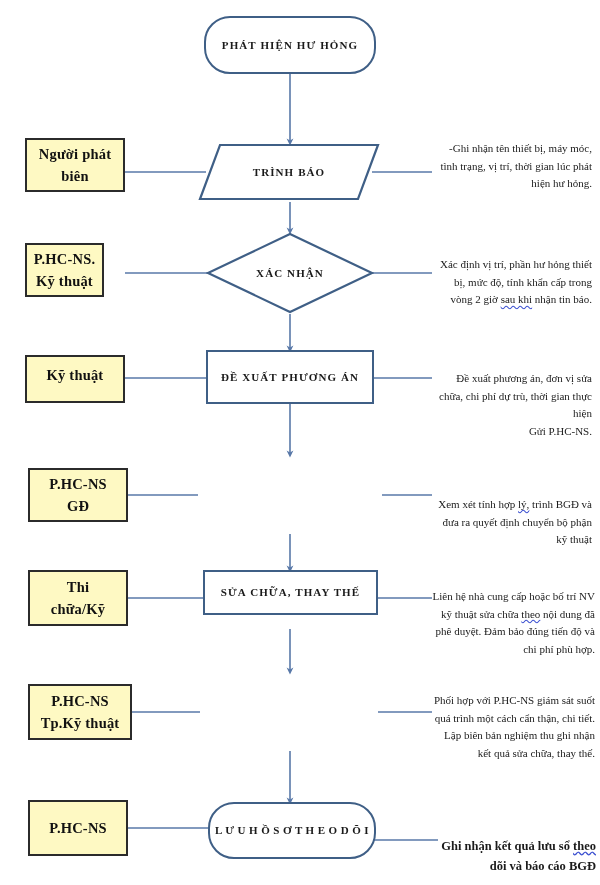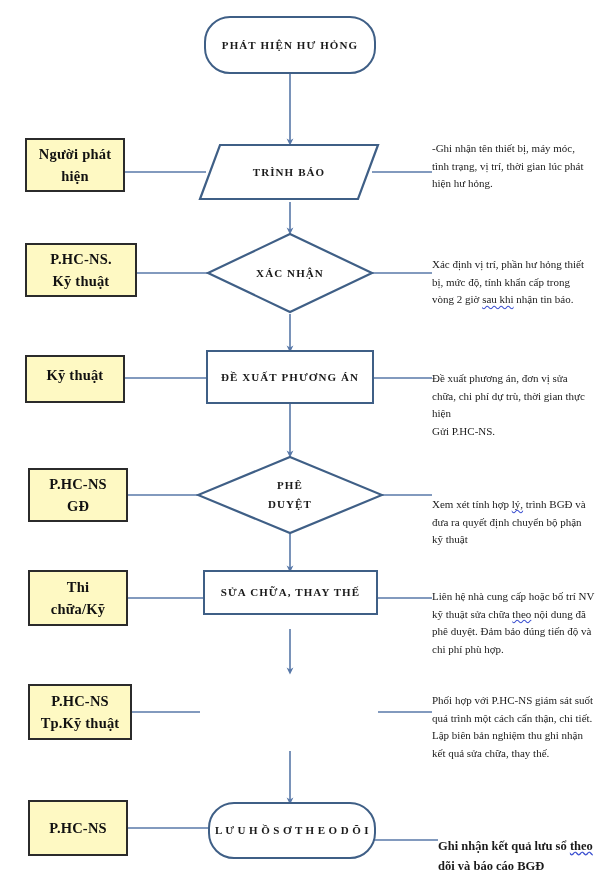--- a/index.html
+++ b/index.html
@@ -107,20 +107,21 @@
   }
 
   
   .note {
     position: absolute;
     font-size: 11px;
     color: #1b1b1b;
     line-height: 1.62;
     font-family: "Liberation Serif", "DejaVu Serif", serif;
     white-space: pre-line;
+    text-align: right;
   }
   .note.bold-note {
     font-weight: bold;
     font-size: 12.5px;
     line-height: 1.6;
   }
   .squiggle {
     text-decoration: underline wavy #3b4fd0;
     text-decoration-skip-ink: none;
   }
@@ -163,24 +164,24 @@
       <line x1="374" y1="378" x2="432" y2="378"></line>
       <line x1="382" y1="495" x2="432" y2="495"></line>
       <line x1="378" y1="598" x2="432" y2="598"></line>
       <line x1="378" y1="712" x2="432" y2="712"></line>
       <line x1="372" y1="840" x2="438" y2="840"></line>
     </g>
   </svg>
 
   <div class="role-box" style="left:25px; top:138px; width:100px; height:54px;">
     <span>Người phát</span>
-    <span>hiện</span>
-  </div>
-
-  <div class="role-box" style="left:25px; top:243px; width:112px; height:54px;">
+    <span>biên</span>
+  </div>
+
+  <div class="role-box" style="left:25px; top:243px; width:79px; height:54px;">
     <span>P.HC-NS.</span>
     <span>Kỹ thuật</span>
   </div>
 
   <div class="role-box top-align" style="left:25px; top:355px; width:100px; height:48px;">
     <span>Kỹ thuật</span>
   </div>
 
   <div class="role-box" style="left:28px; top:468px; width:100px; height:54px;">
     <span>P.HC-NS</span>
@@ -216,27 +217,20 @@
     <svg class="dia-shape" viewBox="0 0 168 82" preserveAspectRatio="none" xmlns="http://www.w3.org/2000/svg">
       <polygon points="84,2 166,41 84,80 2,41" fill="#ffffff" stroke="#3f5f86" stroke-width="2.2"></polygon>
     </svg>
     <span class="dia-label">XÁC NHẬN</span>
   </div>
 
   <div class="node node-rect" style="left:206px; top:350px; width:168px; height:54px;">
     <span>ĐỀ XUẤT PHƯƠNG  ÁN</span>
   </div>
 
-  <div class="node node-diamond" style="left:196px; top:455px; width:188px; height:80px; white-space:pre-line;">
-    <svg class="dia-shape" viewBox="0 0 188 80" preserveAspectRatio="none" xmlns="http://www.w3.org/2000/svg">
-      <polygon points="94,2 186,40 94,78 2,40" fill="#ffffff" stroke="#3f5f86" stroke-width="2.2"></polygon>
-    </svg>
-    <span class="dia-label">PHÊ
-DUYỆT</span>
-  </div>
 
   <div class="node node-rect" style="left:203px; top:570px; width:175px; height:45px;">
     <span>SỬA CHỮA,  THAY  THẾ</span>
   </div>
 
 
   <div class="node node-terminator" style="left:208px; top:802px; width:168px; height:57px; letter-spacing:0.4px;">
     <span>L Ư U  H Ồ  S Ơ  T H E O  D Õ I</span>
   </div>
 

